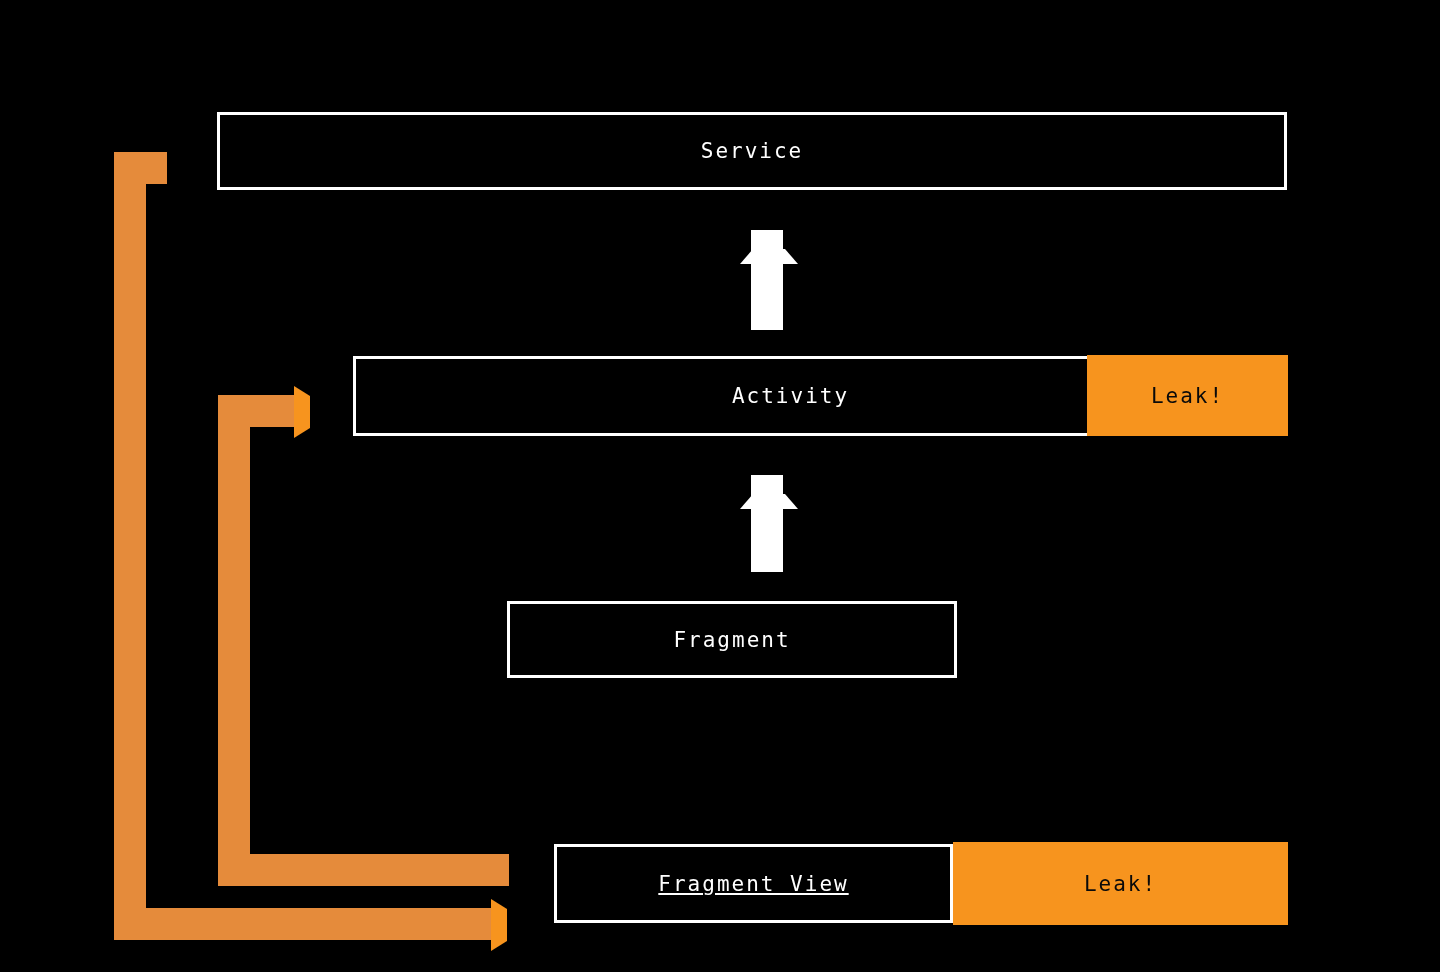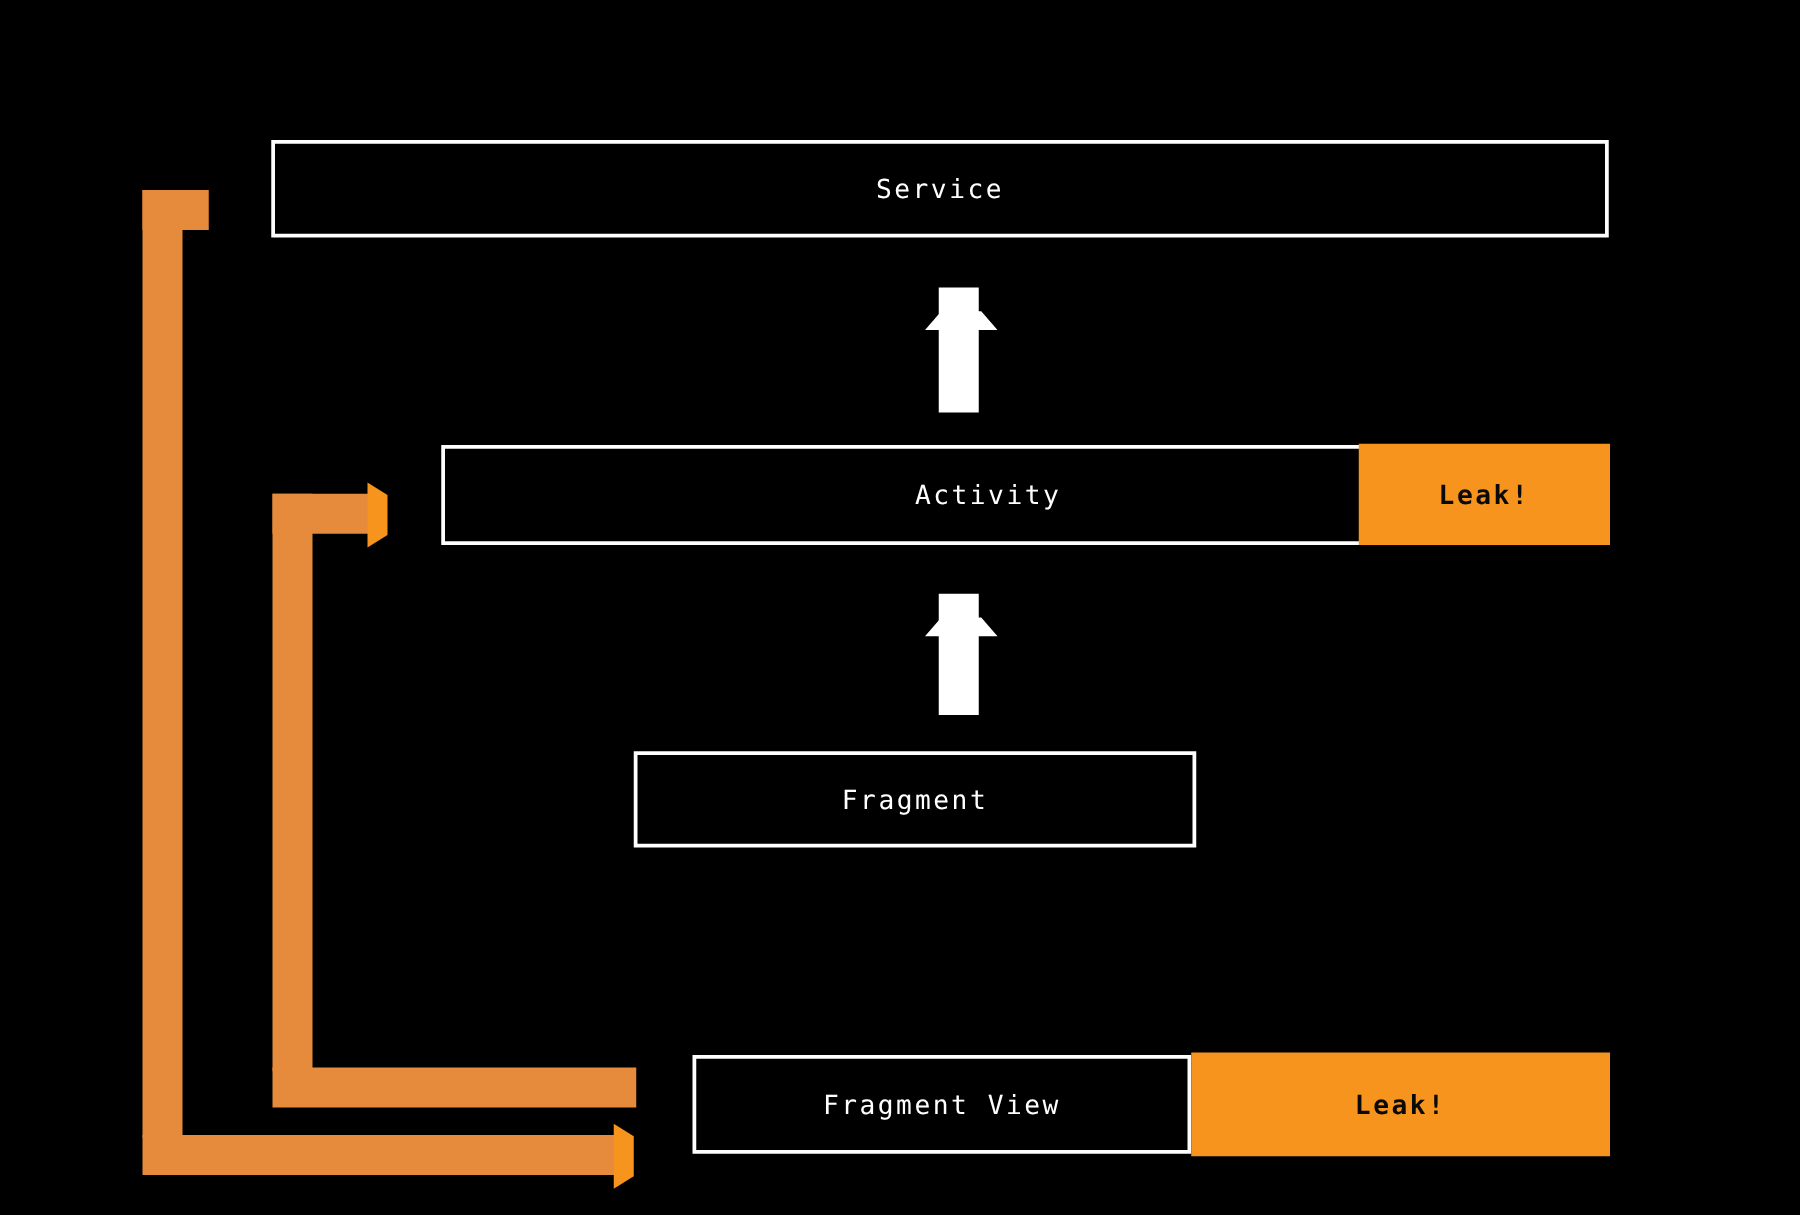--- a/index.html
+++ b/index.html
@@ -34,42 +34,41 @@
   .leak{
     position:absolute;
     display:flex;
     align-items:center;
     justify-content:center;
     background:var(--accent);
     color:var(--text-dark);
     font-size:21px;
     letter-spacing:2px;
     border:none;
-    font-weight:bold;
   }
   .seg{position:absolute;background:var(--line);}
   .wseg{position:absolute;background:var(--border);}
   .tri-up{
     position:absolute;width:0;height:0;
     border-left:13px solid transparent;
     border-right:13px solid transparent;
     border-bottom:15px solid var(--border);
   }
   .tri-right{
     position:absolute;width:0;height:0;
     border-top:10px solid transparent;
     border-bottom:10px solid transparent;
     border-left:16px solid var(--accent);
   }
   
   #service-node{left:185px;top:80px;width:1070px;height:78px;}
   #activity-node{left:321px;top:324px;width:875px;height:80px;}
   #activity-leak{left:1055px;top:323px;width:201px;height:81px;}
   #fragment-node{left:475px;top:569px;width:450px;height:77px;}
-  #fragment-view-node{left:522px;top:812px;width:399px;height:79px;}
+  #fragment-view-node{left:522px;top:812px;width:399px;height:79px;text-decoration:underline;}
   #fragment-view-leak{left:921px;top:810px;width:335px;height:83px;}
   
   #arrow-a-line{left:719px;top:198px;width:3px;height:100px;}
   #arrow-a-head{left:708px;top:185px;}
   
   #arrow-b-line{left:719px;top:443px;width:3px;height:97px;}
   #arrow-b-head{left:708px;top:430px;}
   
   #op1-h-top{left:82px;top:120px;width:53px;height:3px;}
   #op1-v{left:82px;top:120px;width:3px;height:758px;}

